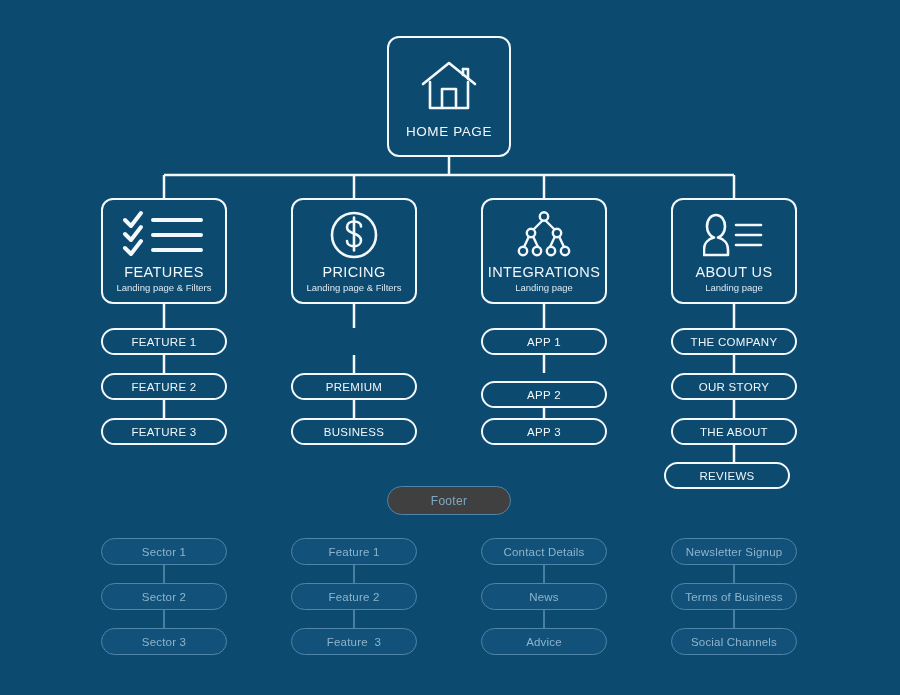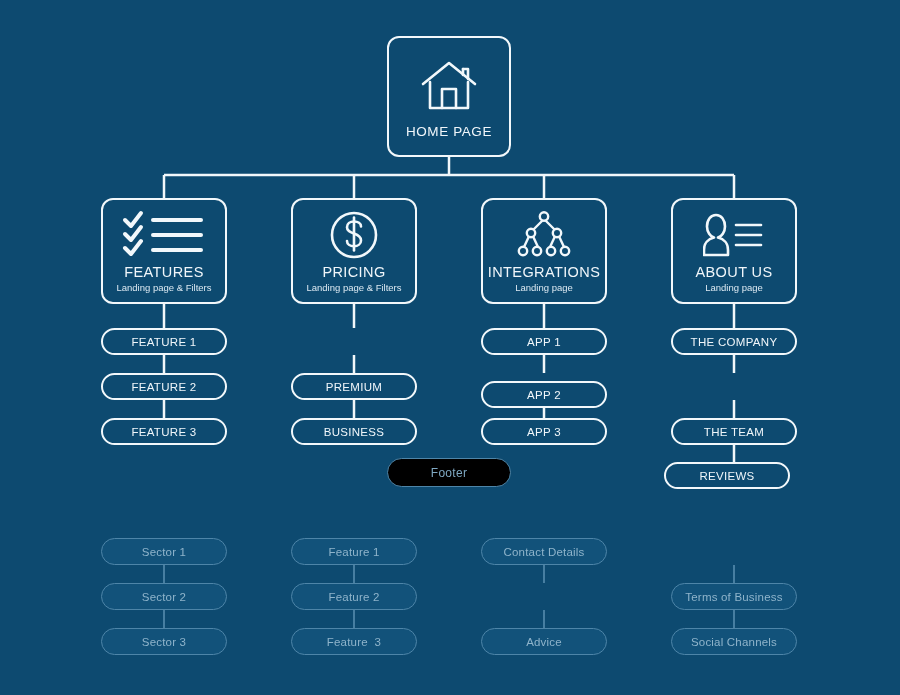--- a/index.html
+++ b/index.html
@@ -102,26 +102,26 @@
     background: #0d4a70;
     font-size: 11.5px;
     letter-spacing: 0.3px;
     color: #f0f6fa;
     justify-content: center;
   }
 
   
   .footer-pill {
     left: 387px;
-    top: 458px;
+    top: 486px;
     width: 124px;
     height: 29px;
     border: 1.8px solid #4e85a8;
     border-radius: 15px;
-    background: #000000;
+    background: #404040;
     font-size: 12px;
     color: #7fa8c2;
     letter-spacing: 0.3px;
   }
 
   
   .fpill {
     width: 126px;
     height: 27px;
     border: 1.8px solid #4e85a8;
@@ -284,22 +284,25 @@
   <div class="node pill" style="left:481px; top:381px">
     <span>APP 2</span>
   </div>
   <div class="node pill" style="left:481px; top:418px">
     <span>APP 3</span>
   </div>
 
   <div class="node pill" style="left:671px; top:328px">
     <span>THE COMPANY</span>
   </div>
+  <div class="node pill" style="left:671px; top:373px">
+    <span>OUR STORY</span>
+  </div>
   <div class="node pill" style="left:671px; top:418px">
-    <span>THE TEAM</span>
+    <span>THE ABOUT</span>
   </div>
   <div class="node pill" style="left:664px; top:462px">
     <span>REVIEWS</span>
   </div>
 
   <div class="node footer-pill">
     <span>Footer</span>
   </div>
 
   <div class="node fpill" style="left:101px; top:538px">
@@ -318,24 +321,30 @@
   <div class="node fpill" style="left:291px; top:583px">
     <span>Feature 2</span>
   </div>
   <div class="node fpill" style="left:291px; top:628px">
     <span>Feature  3</span>
   </div>
 
   <div class="node fpill" style="left:481px; top:538px">
     <span>Contact Details</span>
   </div>
+  <div class="node fpill" style="left:481px; top:583px">
+    <span>News</span>
+  </div>
   <div class="node fpill" style="left:481px; top:628px">
     <span>Advice</span>
   </div>
 
+  <div class="node fpill" style="left:671px; top:538px">
+    <span>Newsletter Signup</span>
+  </div>
   <div class="node fpill" style="left:671px; top:583px">
     <span>Terms of Business</span>
   </div>
   <div class="node fpill" style="left:671px; top:628px">
     <span>Social Channels</span>
   </div>
 
 </div>
 
 </body></html>

